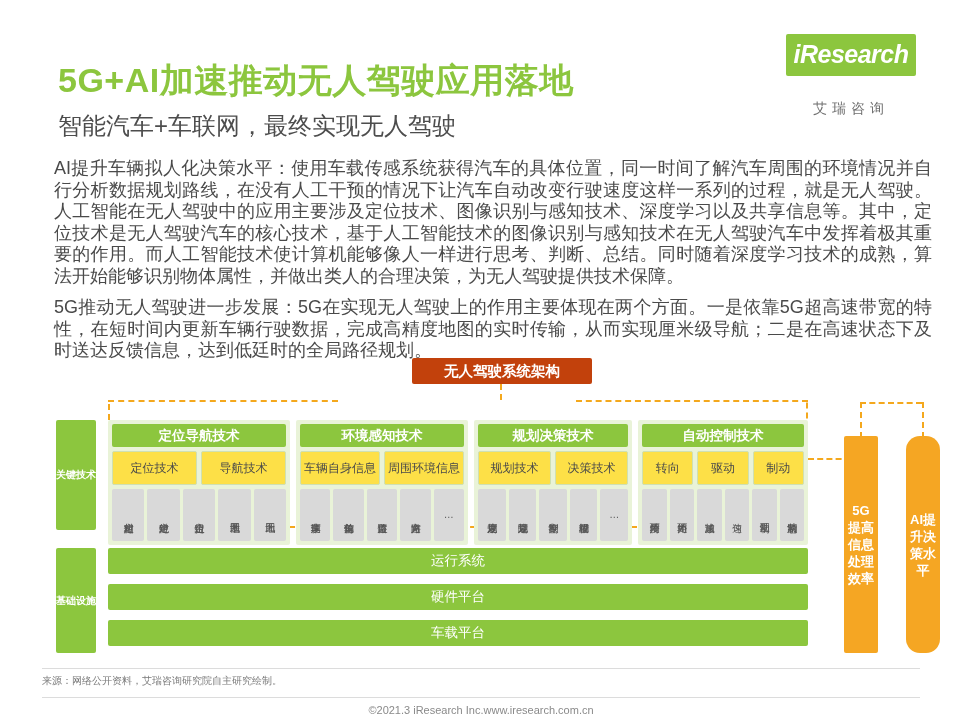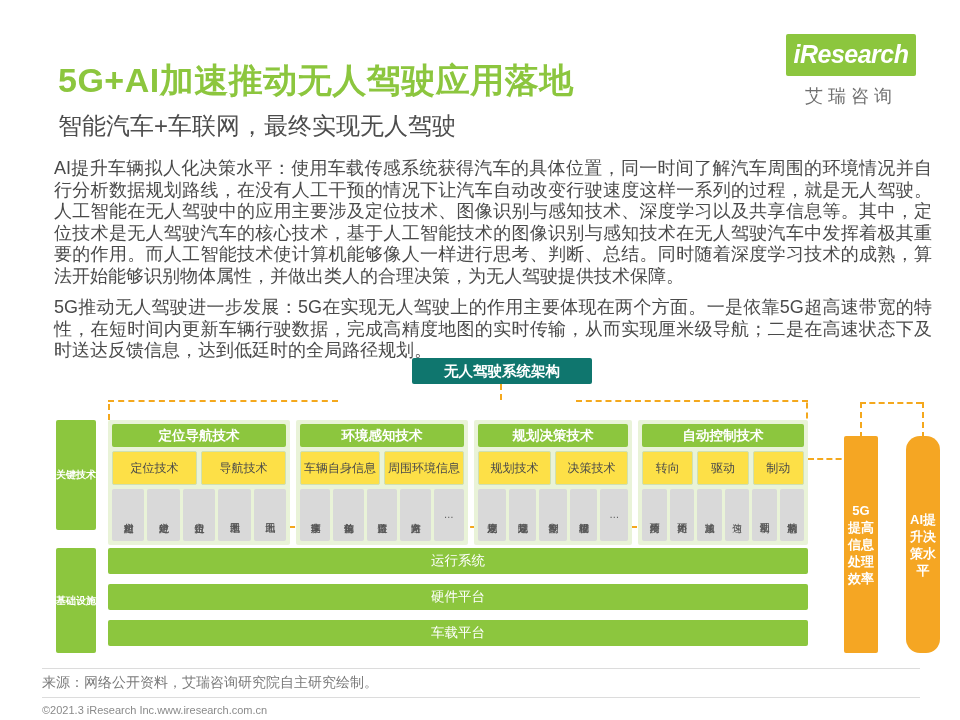--- a/index.html
+++ b/index.html
@@ -15,42 +15,42 @@
   
   .logo-box {
     position:absolute; right:44px; top:34px; width:130px; text-align:center;
   }
   .logo-mark {
     background:#8cc63e; color:#fff; font-weight:bold; font-size:25px;
     padding:6px 2px 7px 2px; letter-spacing:-0.5px; font-style:italic;
     border-radius:2px;
   }
   .logo-sub {
-    margin-top:8px; font-size:18px; color:#6f6f6f; letter-spacing:5px;
+    margin-top:24px; font-size:14px; color:#6f6f6f; letter-spacing:5px;
   }
   h1.title {
     position:absolute; left:58px; top:58px; margin:0;
     font-size:34px; color:#8cc63e; font-weight:bold; letter-spacing:0.5px;
   }
   h2.subtitle {
     position:absolute; left:58px; top:110px; margin:0;
     font-size:24px; color:#4d4d4d; font-weight:normal;
   }
   .para {
     position:absolute; left:54px; width:878px;
     font-size:18px; line-height:21.5px; color:#4a4a4a; text-align:justify;
   }
   .para.p1 { top:158px; }
   .para.p2 { top:297px; }
 
   
   .diagram { position:absolute; left:42px; top:358px; width:878px; height:325px; }
   .arch-title {
     position:absolute; left:370px; top:0; width:180px; height:26px;
-    background:#0f766e; color:#fff; font-weight:bold; font-size:14.5px;
+    background:#c2410c; color:#fff; font-weight:bold; font-size:14.5px;
     display:flex; align-items:center; justify-content:center; border-radius:2px;
   }
   .dash-area {
     position:absolute; left:66px; top:42px; width:700px; height:128px;
     border:2px dashed #f4a81d; border-top:none; border-radius:2px;
   }
   .dash-top-l { position:absolute; left:66px; top:42px; width:230px; height:0; border-top:2px dashed #f4a81d; }
   .dash-top-r { position:absolute; left:534px; top:42px; width:232px; height:0; border-top:2px dashed #f4a81d; }
   .dash-stem { position:absolute; left:458px; top:26px; width:0; height:16px; border-left:2px dashed #f4a81d; }
   .dash-right1 { position:absolute; left:766px; top:100px; width:52px; height:0; border-top:2px dashed #f4a81d; }
@@ -106,25 +106,25 @@
     position:absolute; top:78px; width:34px; height:217px; background:#f5a623;
     color:#fff; font-weight:bold; font-size:13px; border-radius:2px;
     display:flex; align-items:center; justify-content:center; text-align:center;
     line-height:17px; padding:4px 2px;
   }
   .side-5g { left:802px; }
   .side-ai { left:864px;border-radius:14px; }
 
   .source {
     position:absolute; left:42px; top:668px; width:878px; border-top:1px solid #dcdcdc;
-    padding-top:5px; font-size:14px; color:#7a7a7a;
+    padding-top:5px; font-size:10px; color:#7a7a7a;
   }
   .footer {
     position:absolute; left:42px; top:697px; width:878px; border-top:1px solid #dcdcdc;
-    padding-top:6px; font-size:11px; color:#8a8a8a; display:flex; justify-content:flex-start;
+    padding-top:6px; font-size:11px; color:#8a8a8a; display:flex; justify-content:center;
   }
 </style>
 </head>
 <body>
 
 <div class="logo-box">
   <div class="logo-mark">iResearch</div>
   <div class="logo-sub">艾瑞咨询</div>
 </div>
 

